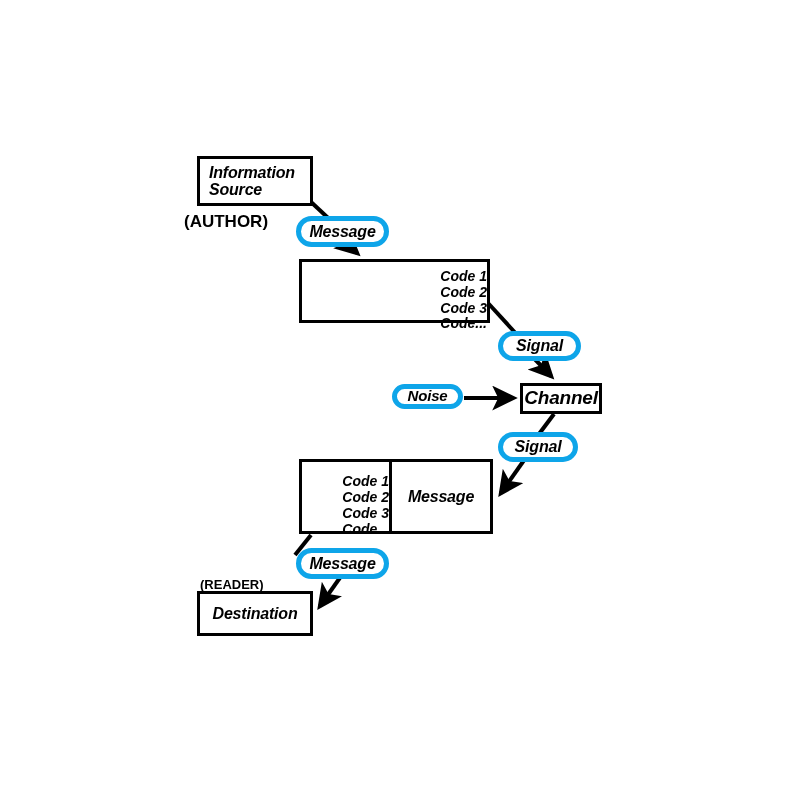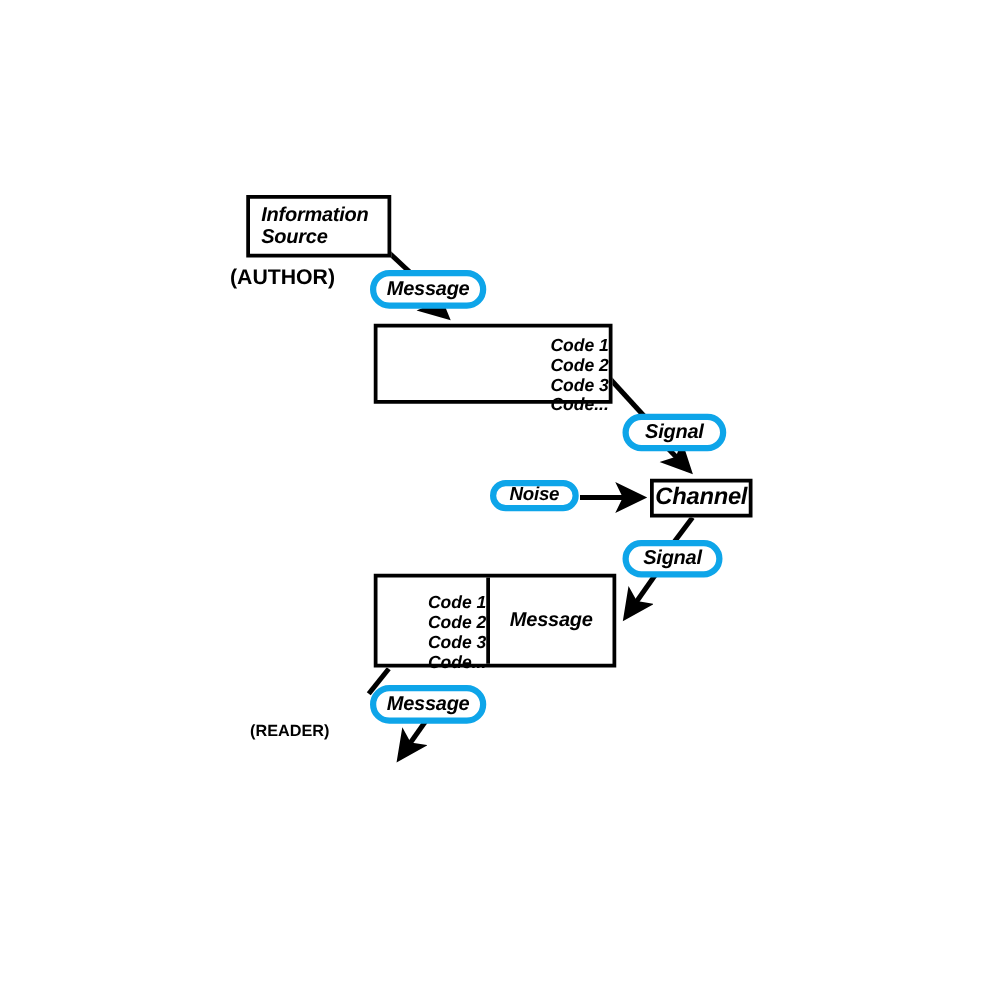--- a/index.html
+++ b/index.html
@@ -174,14 +174,17 @@
       <div class="lbl lbl-center" style="font-size:16px;">Message</div>
     </div>
   </div>
 
   <div class="node pill" style="left:296px; top:548px; width:93px; height:31px;">
     <div class="lbl lbl-center" style="font-size:16px;">Message</div>
   </div>
 
   <div class="plain" style="left:200px; top:565px; font-size:13px;margin-top:12px;">(READER)</div>
 
+  <div class="node box" style="left:197px; top:591px; width:116px; height:45px;">
+    <div class="lbl lbl-center" style="font-size:16px;">Destination</div>
+  </div>
 
 </div>
 
 </body></html>

